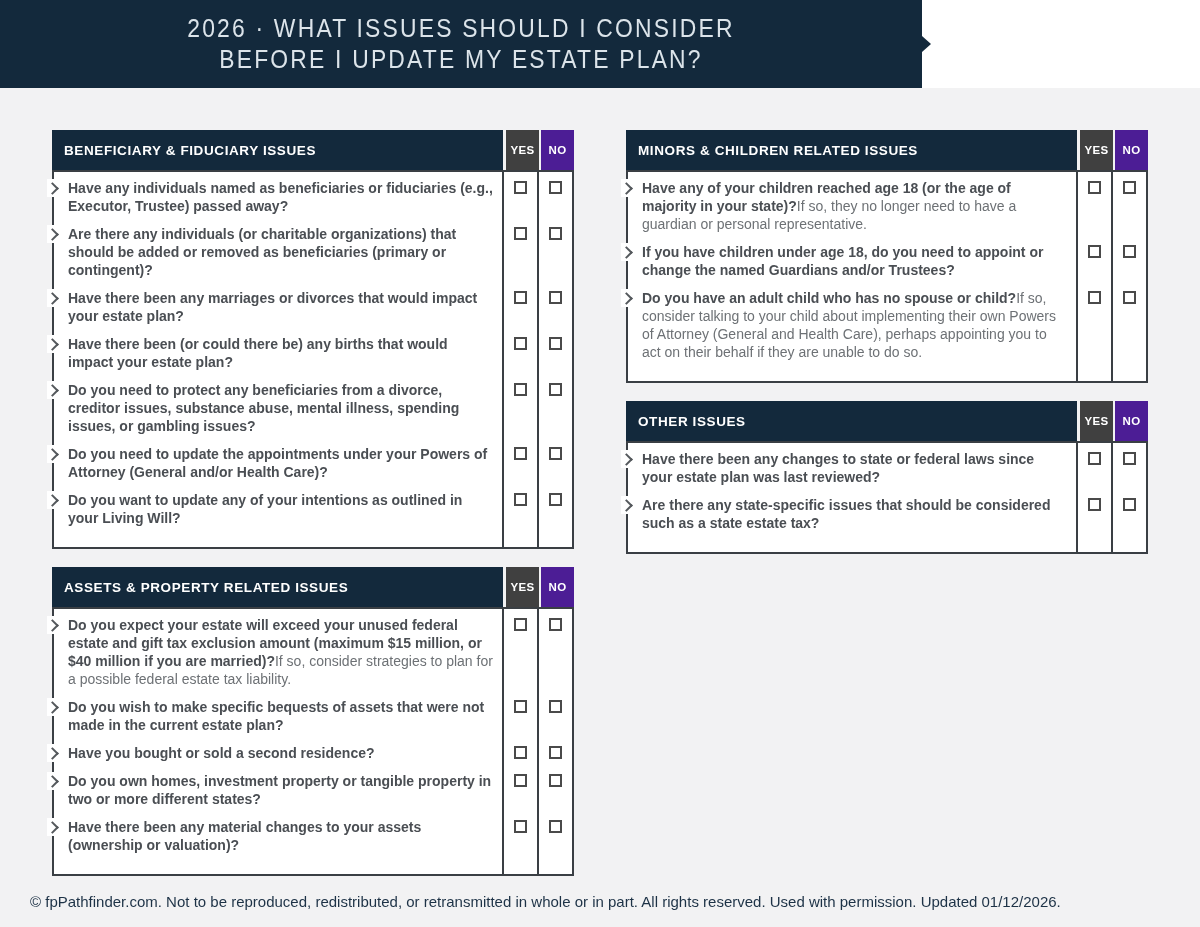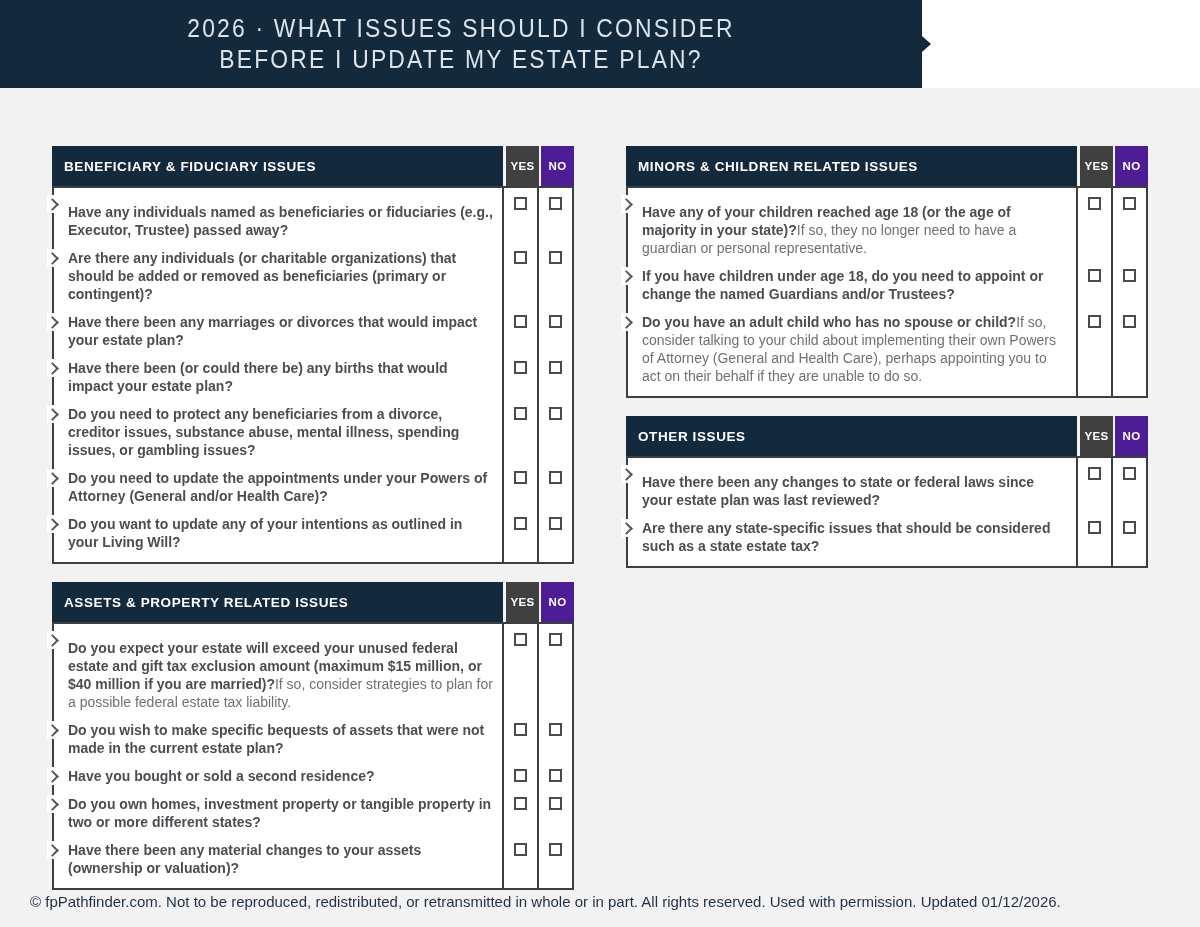--- a/index.html
+++ b/index.html
@@ -17,41 +17,41 @@
   .banner-line{
     color:#dce4ea;font-size:26px;line-height:31px;letter-spacing:2.5px;
     text-align:center;font-weight:400;transform:scaleX(.88);white-space:nowrap;
   }
   .banner-arrow{
     position:absolute;right:-9px;top:50%;margin-top:-8px;width:0;height:0;
     border-left:9px solid #13293c;border-top:8px solid transparent;border-bottom:8px solid transparent;
   }
   
   .columns{display:flex;padding:42px 52px 0 52px;align-items:flex-start;}
-  .col{width:522px;margin-top:16px;}
+  .col{width:522px;}
   .col.left{margin-right:52px;}
   .card{margin-bottom:18px;}
   
   .chead{display:flex;height:40px;}
   .chead .t{
     flex:1;background:#13293c;color:#ffffff;font-weight:bold;font-size:13.5px;
     letter-spacing:.6px;display:flex;align-items:center;padding-left:12px;margin-right:3px;
   }
   .chead .y,.chead .n{
     width:33px;color:#ffffff;font-weight:bold;font-size:11.5px;letter-spacing:.3px;
     display:flex;align-items:center;justify-content:center;
   }
   .chead .y{background:#404040;margin-right:2px;}
   .chead .n{background:#4c1d95;}
   
   .cbody{background:#ffffff;border:2px solid #3a3f44;}
   .row{display:flex;position:relative;}
-  .row:first-child .qcol{padding-top:15px;}
+  .row:first-child .qcol{padding-top:7px;}
   .row:first-child .tick{padding-top:9px;}
-  .row:last-child .qcol{padding-bottom:11px;}
+  .row:last-child .qcol{padding-bottom:20px;}
   .qcol{flex:1;padding:5px 8px 5px 14px;font-size:14px;line-height:18px;}
   .qb{font-weight:bold;color:#4a4e53;}
   .qn{color:#6d7175;}
   .tick{
     width:35px;border-left:2px solid #3a3f44;box-sizing:border-box;
     display:flex;justify-content:center;align-items:flex-start;padding-top:7px;
   }
   .box{width:13px;height:13px;border:2px solid #4a4a4a;background:#ffffff;box-sizing:border-box;display:block;}
   
   .chev{position:absolute;left:-7px;top:5px;width:12px;height:18px;background:#ffffff;}

